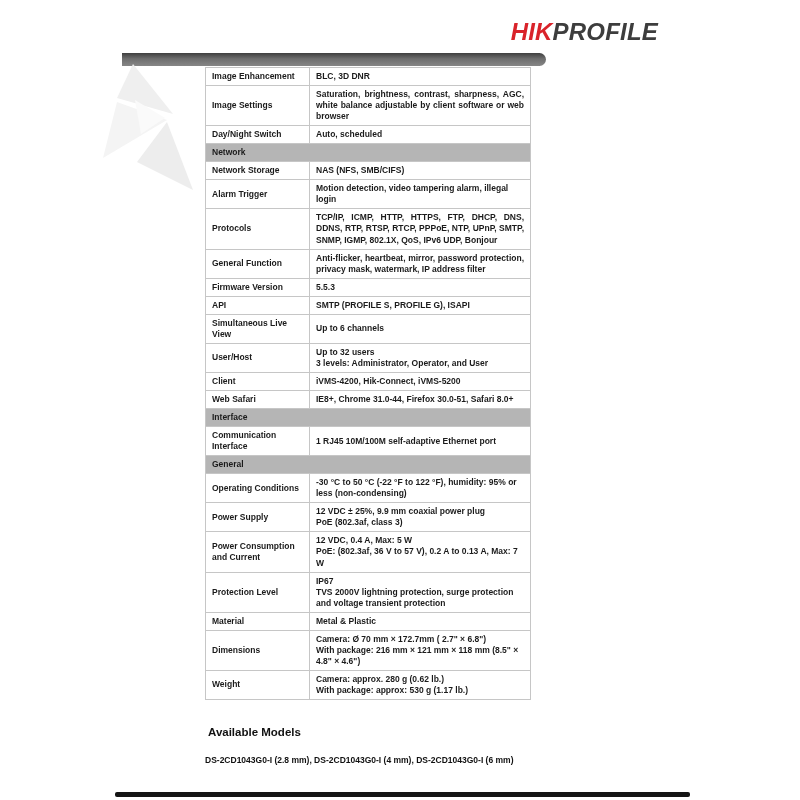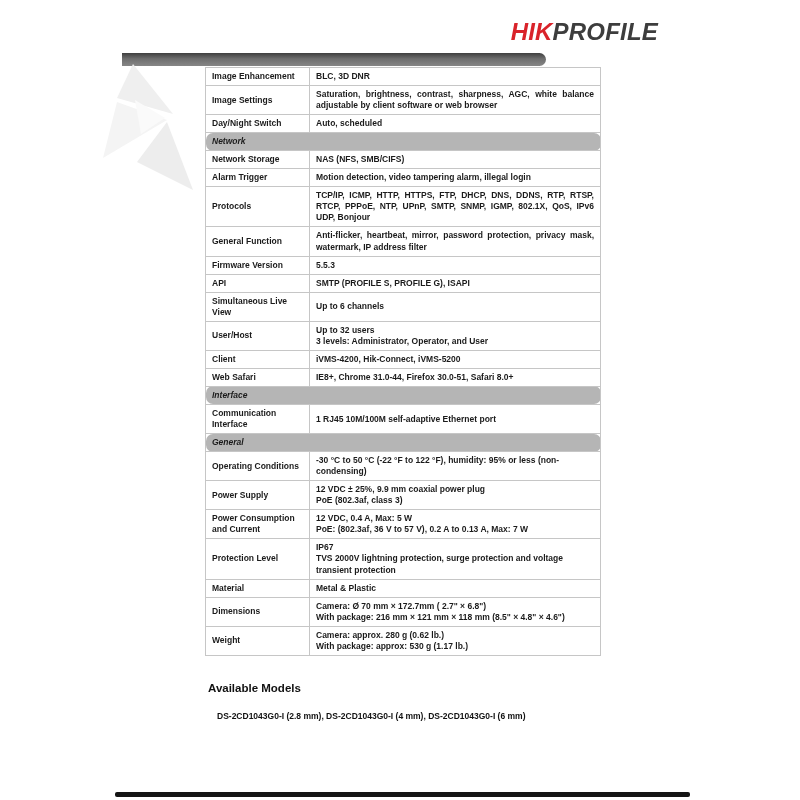--- a/index.html
+++ b/index.html
@@ -14,37 +14,37 @@
   .logo .vision { color:var(--logo-dark); }
   
   .header-bar {
     position:absolute; left:122px; top:53px; width:424px; height:13px;
     border-radius:0 7px 7px 0;
     background:linear-gradient(to bottom, var(--bar-top) 0%, var(--bar-mid) 45%, var(--bar-bottom) 100%);
   }
   
   .watermark { position:absolute; left:95px; top:62px; width:120px; height:130px; }
   
-  .content { position:absolute; left:205px; top:67px; width:396px; }
+  .content { position:absolute; left:205px; top:67px; width:326px; }
   table.spec { border-collapse:collapse; width:100%; table-layout:fixed; }
   table.spec col.c1 { width:104px; }
   table.spec td {
     border:1px solid var(--border); padding:3px 6px;
     font-size:8.5px; line-height:1.3; color:#1b1b1b; vertical-align:middle;
     word-wrap:break-word;
   }
   td.label-cell { font-weight:bold; }
   td.value-cell { font-weight:bold; }
   td.value-cell.justify div { text-align:justify; }
   td.section-cell {
-    background:var(--section-bg); font-weight:bold; font-style:italic;
-    padding:2.5px 6px; font-size:8.5px;border-radius:7px;
+    background:var(--section-bg); font-weight:bold; 
+    padding:2.5px 6px; font-size:8.5px;
   }
   .models-heading { margin:26px 0 0 3px; font-size:11.5px; font-weight:bold; color:#111; }
-  .models-line    { margin:17px 0 0 12px; font-size:8.5px; font-weight:bold; color:#111; }
+  .models-line    { margin:17px 0 0 0; font-size:8.5px; font-weight:bold; color:#111; }
   
   .footer-bar { position:absolute; left:115px; top:792px; width:575px; height:5px;
                 background:var(--footer-dark); border-radius:2px; }
 </style>
 </head>
 <body>
 
 <div class="page">
 
   <div class="logo">

